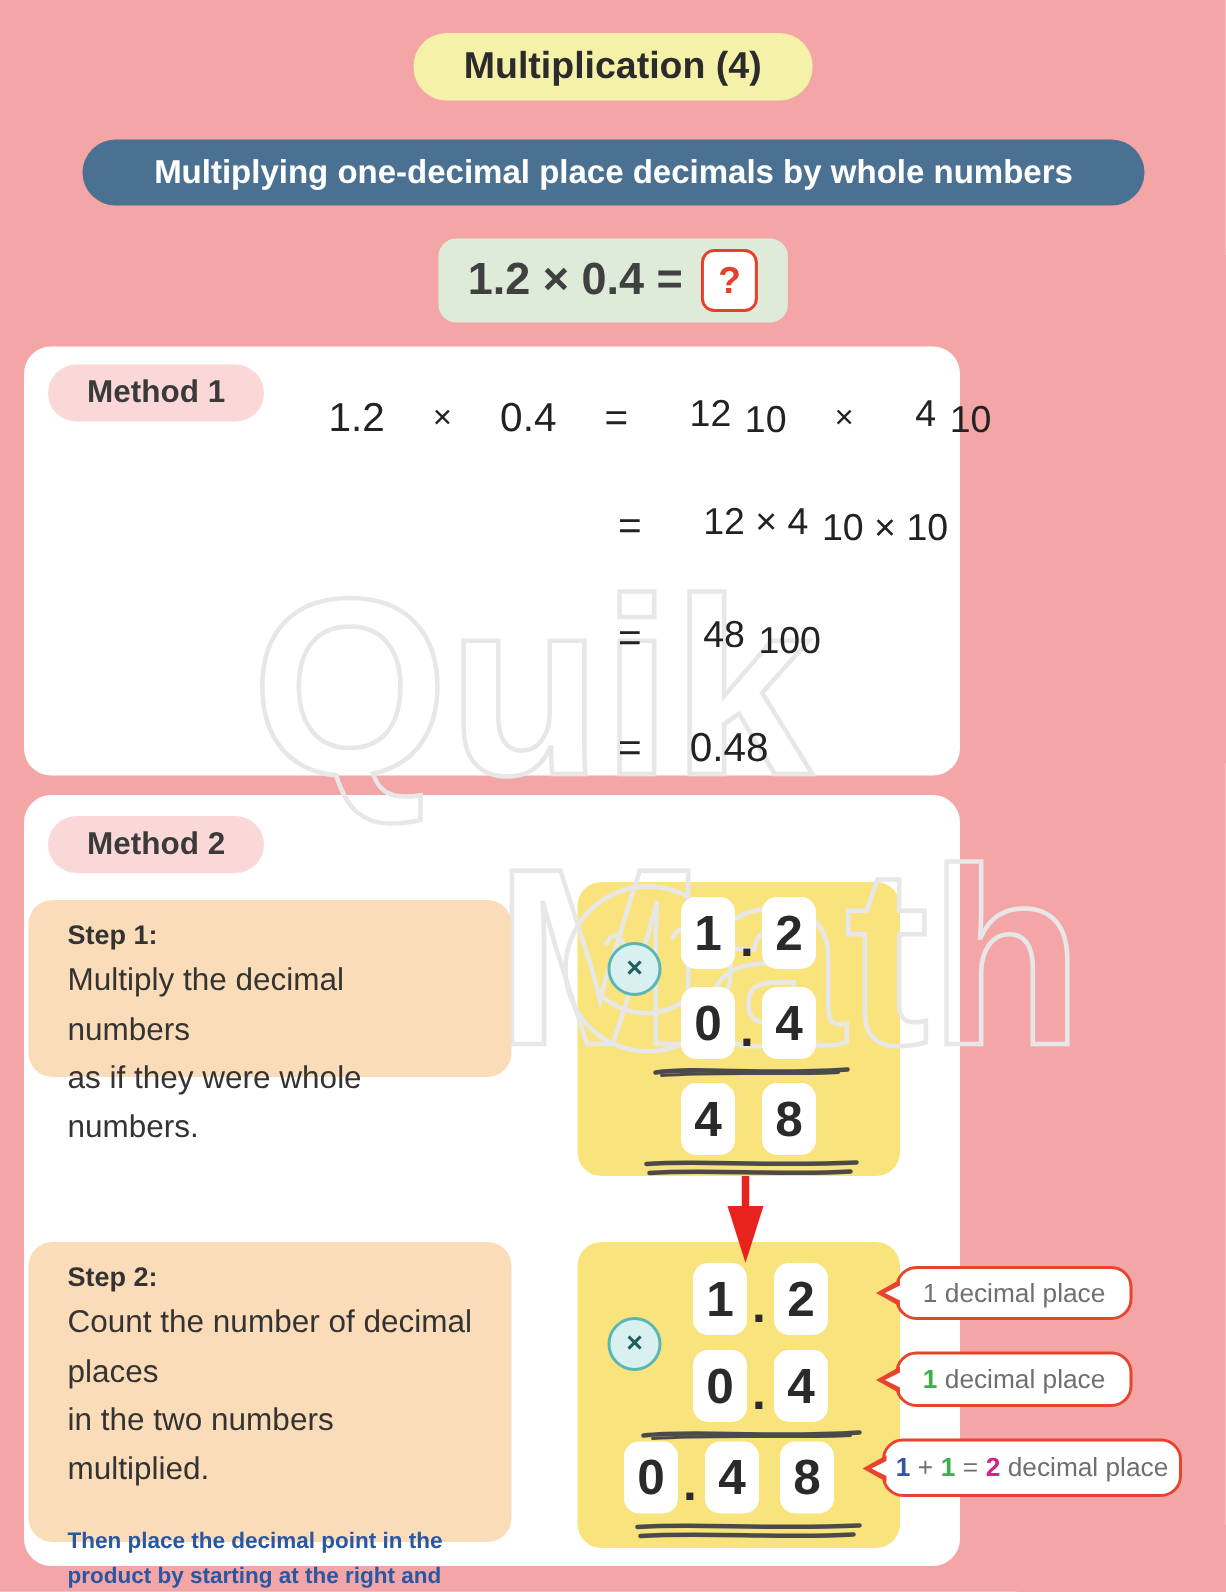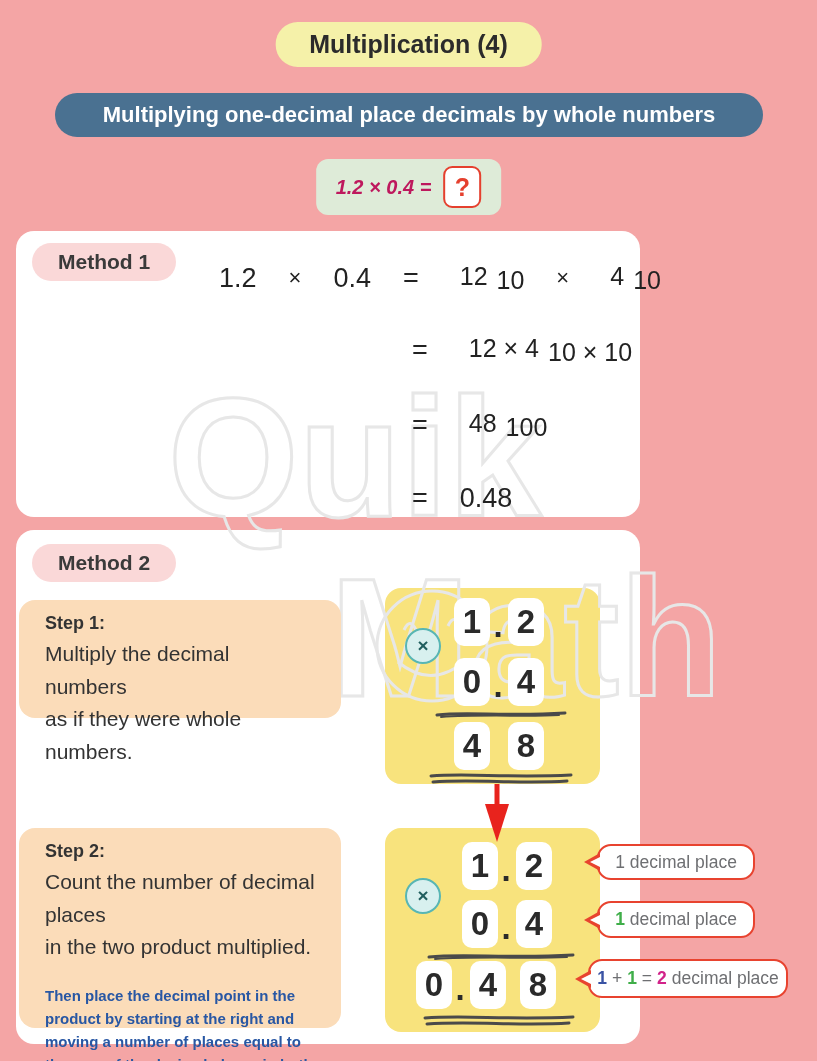--- a/index.html
+++ b/index.html
@@ -8,21 +8,21 @@
 
   
   .title-pill { position:absolute; top:22px; left:50%; transform:translateX(-50%);
     background:#F5F1A9; border-radius:22px; padding:8px 34px; }
   .title-pill span { font-size:25px; font-weight:bold; color:#2B2B2B; }
   .subtitle-bar { position:absolute; top:93px; left:55px; width:708px; height:44px;
     background:#4A7191; border-radius:22px; display:flex; align-items:center; justify-content:center; }
   .subtitle-bar span { color:#FFFFFF; font-size:22px; font-weight:bold; white-space:nowrap; }
   .problem-box { position:absolute; top:159px; left:50%; transform:translateX(-50%);
     background:#DEEBD8; border-radius:12px; padding:7px 20px; display:inline-flex; align-items:center; gap:12px; }
-  .problem-box .expr { font-size:20px; font-weight:bold; color:#be185d;font-style:italic; }
+  .problem-box .expr { font-size:30px; font-weight:bold; color:#404040; }
   .answer-box { width:38px; height:42px; background:#FFFFFF; border:2.5px solid #E5402E; border-radius:9px;
     display:flex; align-items:center; justify-content:center; font-size:25px; font-weight:bold; color:#E5402E; }
 
   
   .card { position:absolute; left:16px; width:624px; background:#FFFFFF; border-radius:18px; }
   .card1 { top:231px; height:286px; }
   .card2 { top:530px; height:514px; }
   .method-pill { position:absolute; background:#FAD8D8; border-radius:20px; padding:7px 26px;
     font-size:21px; font-weight:bold; color:#3A3A3A; z-index:3; }
 
@@ -167,21 +167,21 @@
     </div>
 
     <svg class="down-arrow" width="26" height="60">
       <line x1="13" y1="0" x2="13" y2="22" stroke="#E8231D" stroke-width="5"></line>
       <polygon points="1,20 25,20 13,58" fill="#E8231D"></polygon>
     </svg>
 
     <div class="step-box" style="top:298px; height:200px;">
       <div class="step-title">Step 2:</div>
       <span class="step-line">Count the number of decimal places</span>
-      <span class="step-line">in the two product multiplied.</span>
+      <span class="step-line">in the two numbers multiplied.</span>
       <span class="step-note">Then place the decimal point in the product by starting at the right and moving a number of places equal to the sum of the decimal places in both numbers multiplied.</span>
     </div>
 
     <div class="work-box" style="top:298px; height:204px;">
       <div class="op-circle" style="left:20px; top:50px;">×</div>
       <div class="digit-row" style="top:14px; padding-right:48px;">
         <span class="digit-box">1</span>
         <span class="dot">.</span>
         <span class="digit-box">2</span>
       </div>

